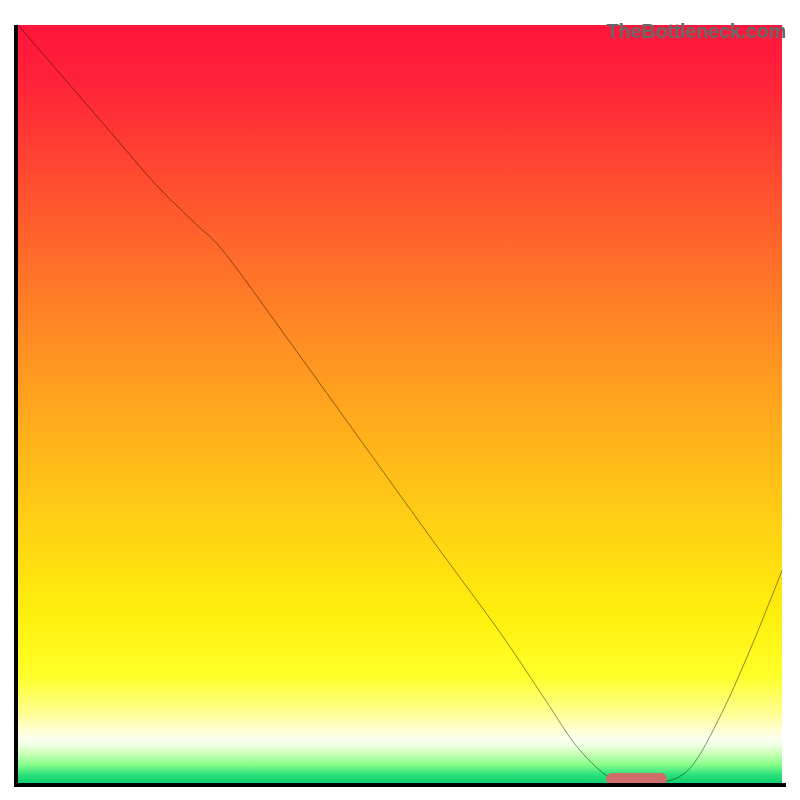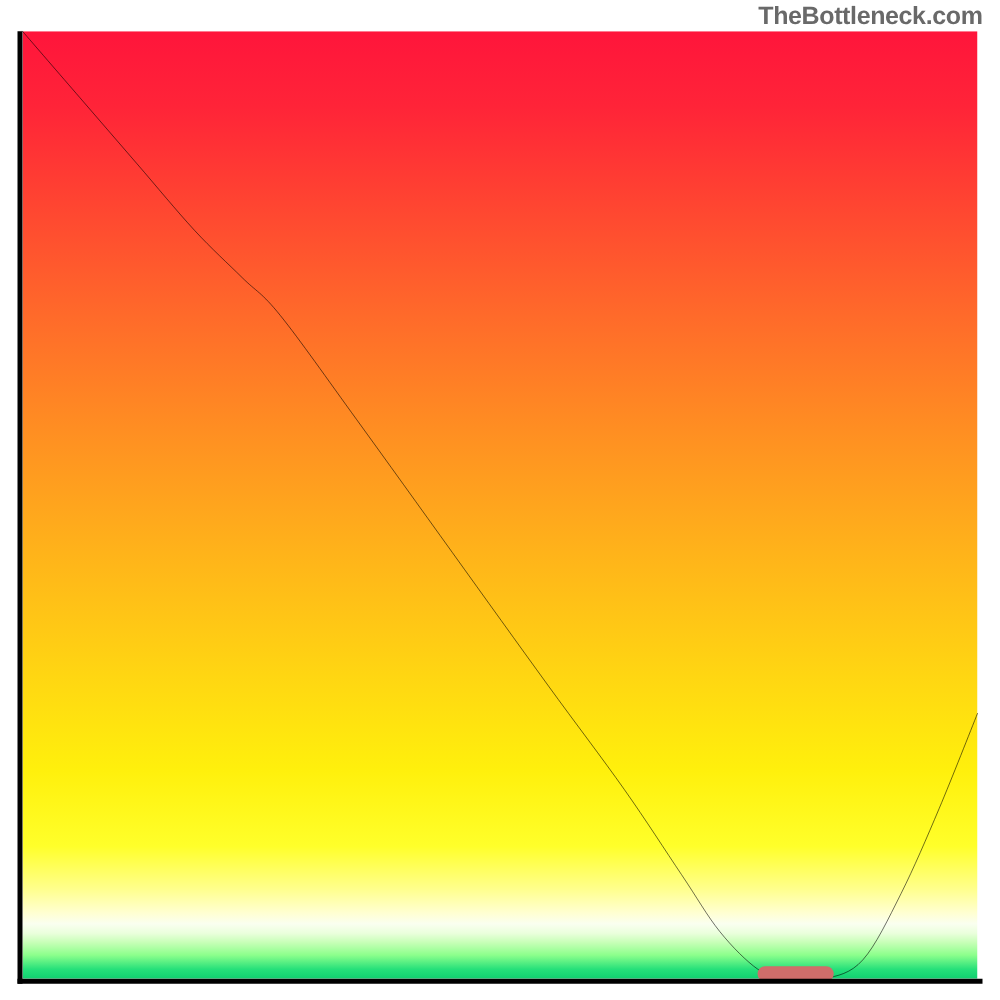--- a/index.html
+++ b/index.html
@@ -49,21 +49,21 @@
     height: 762px;
   }
   .axis-bottom {
     left: 14px;
     top: 783px;
     width: 772px;
     height: 4px;
   }
   .watermark {
     position: absolute;
-    top: 2px;
+    top: 20px;
     right: 14px;
     font-family: Arial, Helvetica, sans-serif;
     font-size: 20px;
     font-weight: bold;
     color: #696969;
     letter-spacing: -0.3px;
   }
   .marker {
     position: absolute;
     height: 12px;

